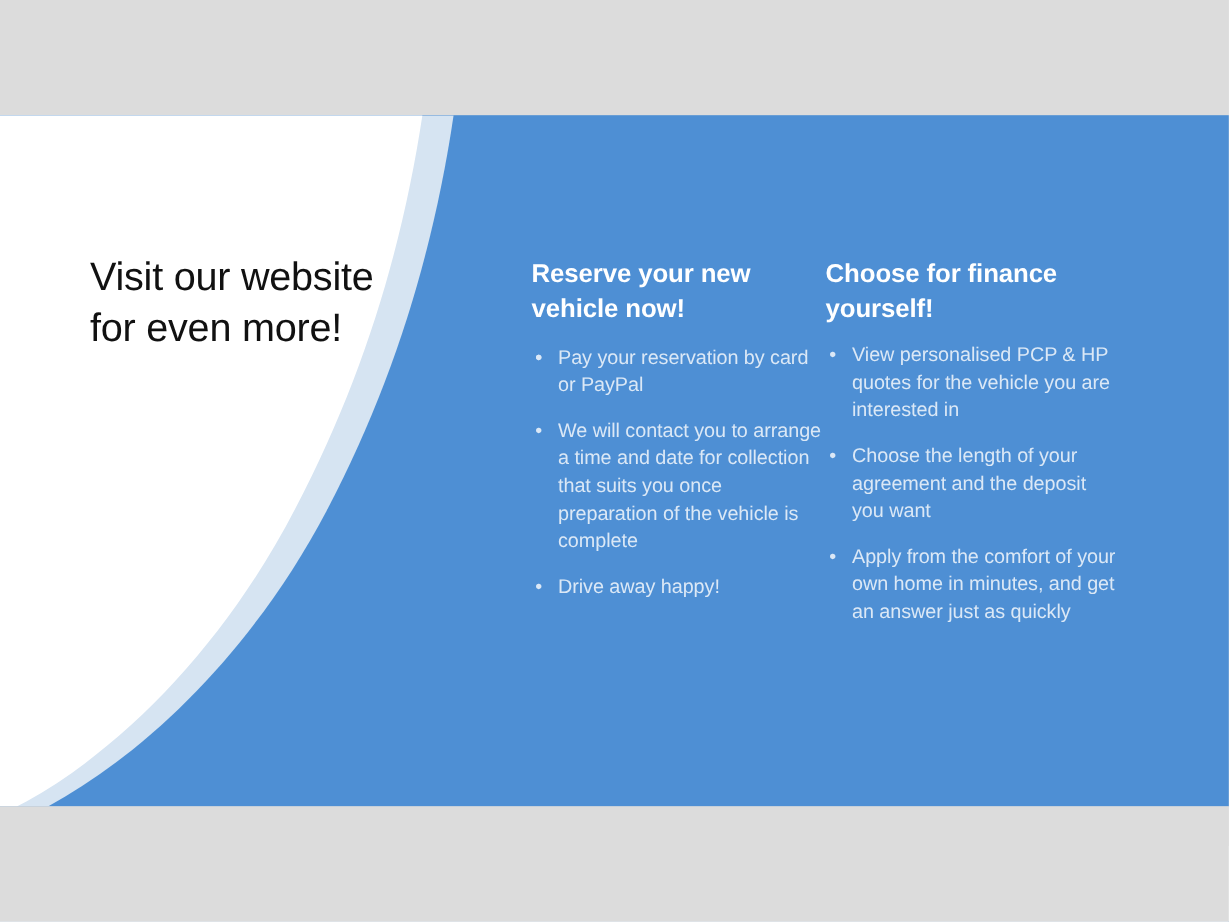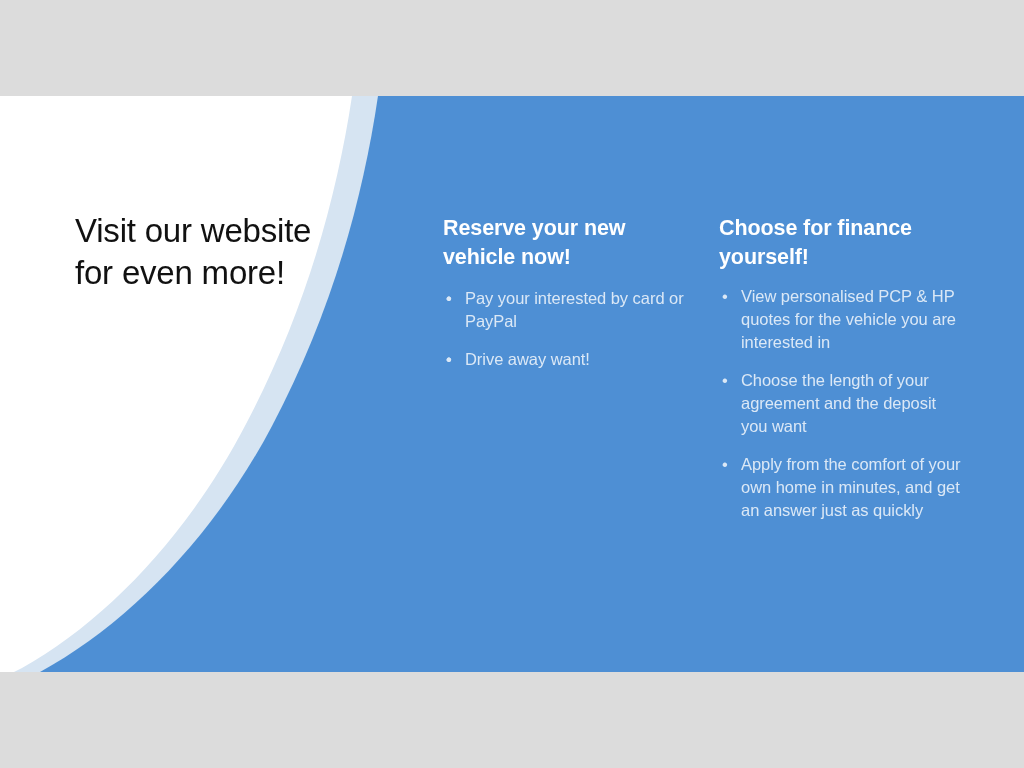--- a/index.html
+++ b/index.html
@@ -68,21 +68,20 @@
   }
 
   
   .columns {
     position: absolute;
     left: 443px;
     top: 118px;
     width: 540px;
     display: flex;
     flex-direction: row;
-    gap: 31px;
   }
   .column {
     width: 245px;
   }
   .col-heading {
     margin: 0 0 13px 0;
     color: #ffffff;
     font-size: 21.5px;
     line-height: 29px;
     font-weight: 700;
@@ -133,28 +132,29 @@
     <div class="columns">
 
       <div class="column">
         <h2 class="col-heading">Reserve your new vehicle now!</h2>
         <ul class="bullet-list">
           <li class="bullet-item">
             <span class="bullet-dot">•</span>
           </li>
           <li class="bullet-item">
             <span class="bullet-dot">•</span>
-            <span>Pay your interested by card or PayPal</span>
+            <span>Pay your reservation by card or PayPal</span>
           </li>
           <li class="bullet-item">
             <span class="bullet-dot">•</span>
+            <span>We will contact you to arrange a time and date for collection that suits you once preparation of the vehicle is complete</span>
           </li>
           <li class="bullet-item">
             <span class="bullet-dot">•</span>
-            <span>Drive away want!</span>
+            <span>Drive away happy!</span>
           </li>
         </ul>
       </div>
 
       <div class="column">
         <h2 class="col-heading">Choose for finance yourself!</h2>
         <ul class="bullet-list">
           <li class="bullet-item">
             <span class="bullet-dot">•</span>
             <span>View personalised PCP &amp; HP quotes for the vehicle you are interested in</span>

